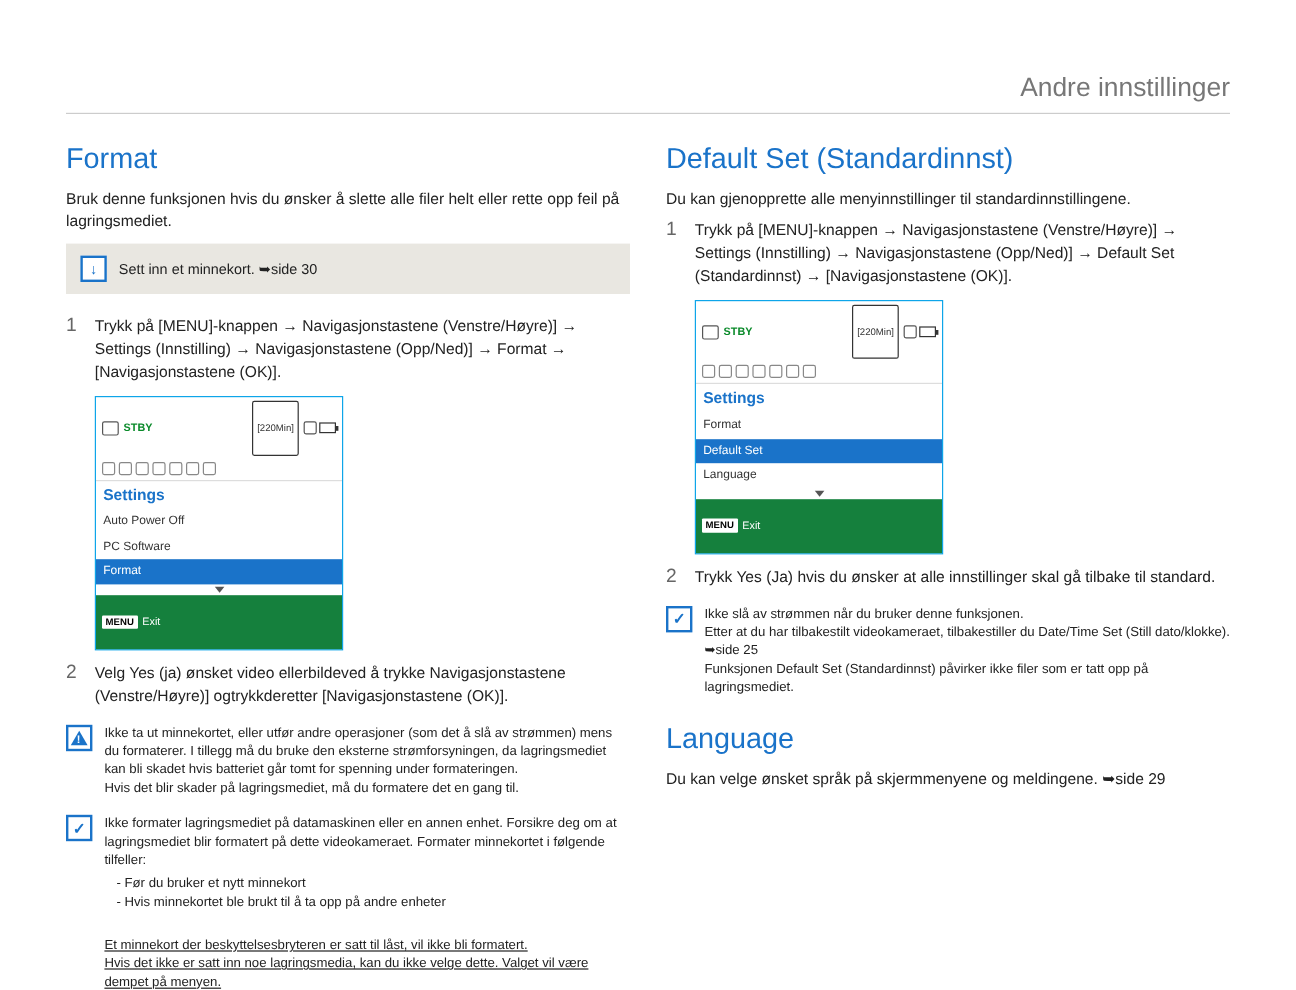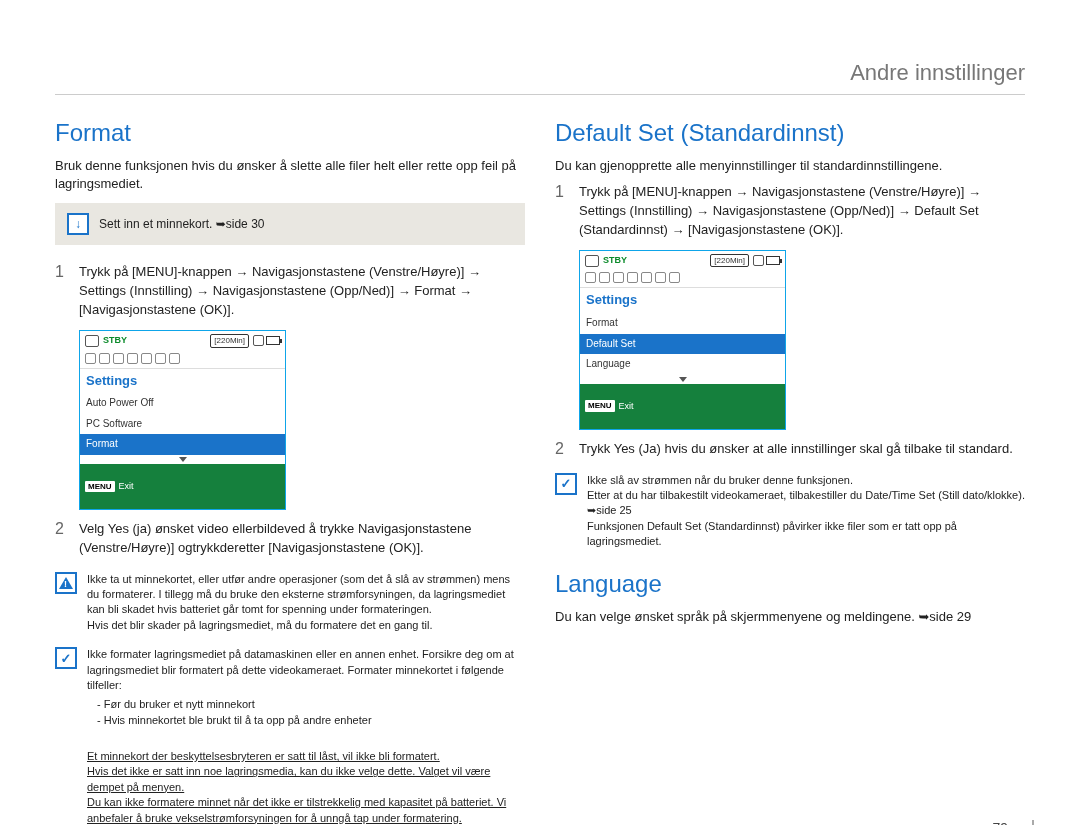--- a/index.html
+++ b/index.html
@@ -60,21 +60,21 @@
     color: #333;
     flex-shrink: 0;
   }
   .lcd-top {
     display: flex;
     align-items: center;
     padding: 3px 5px;
     gap: 4px;
   }
   .lcd-top .stby { color: #0a8a2a; font-weight: bold; font-size: 9px; }
-  .lcd-top .time { margin-left: auto; border: 1px solid #333; padding: 0 3px; font-size: 8px; border-radius: 2px;}
+  .lcd-top .time { margin-left: auto; border: 1px solid #333; padding: 16px 3px; font-size: 8px; border-radius: 2px;}
   .lcd-top .batt { display:flex; gap:2px; align-items:center;}
   .sd-icon { width:11px;height:11px;border:1px solid #555;border-radius:2px;position:relative;}
   .batt-shape { width:14px;height:9px;border:1px solid #333;position:relative;}
   .batt-shape:after{content:"";position:absolute;right:-3px;top:2px;width:2px;height:4px;background:#333;}
   .batt-fill{background:#333;width:100%;height:100%;}
   .lcd-iconrow {
     display:flex; gap:3px; padding:2px 5px 4px 5px;
     border-bottom:1px solid #ddd;
     align-items:center;
   }

